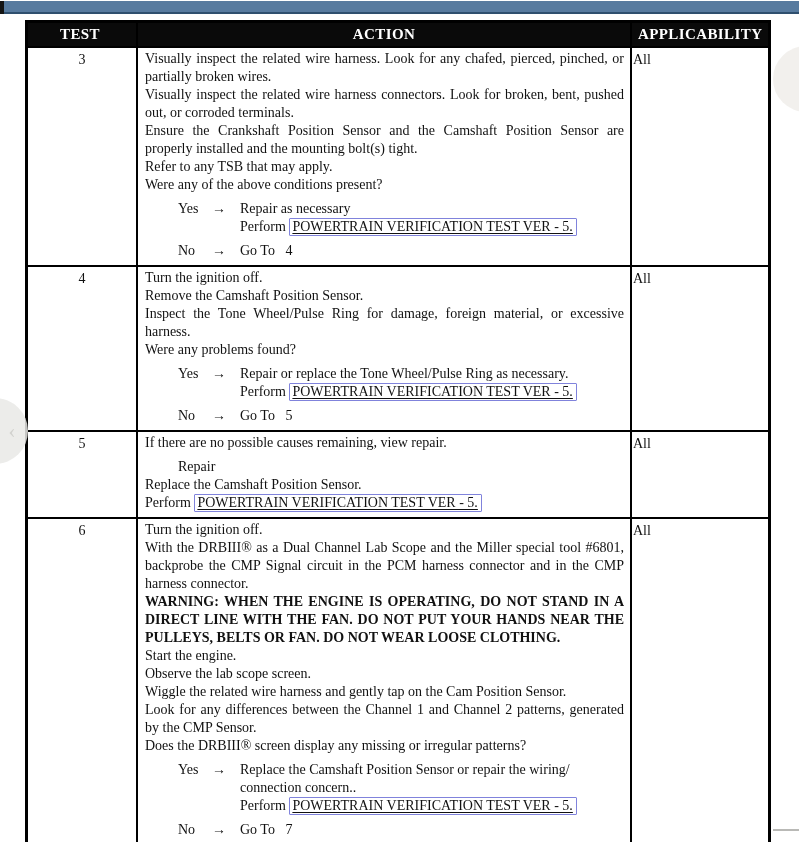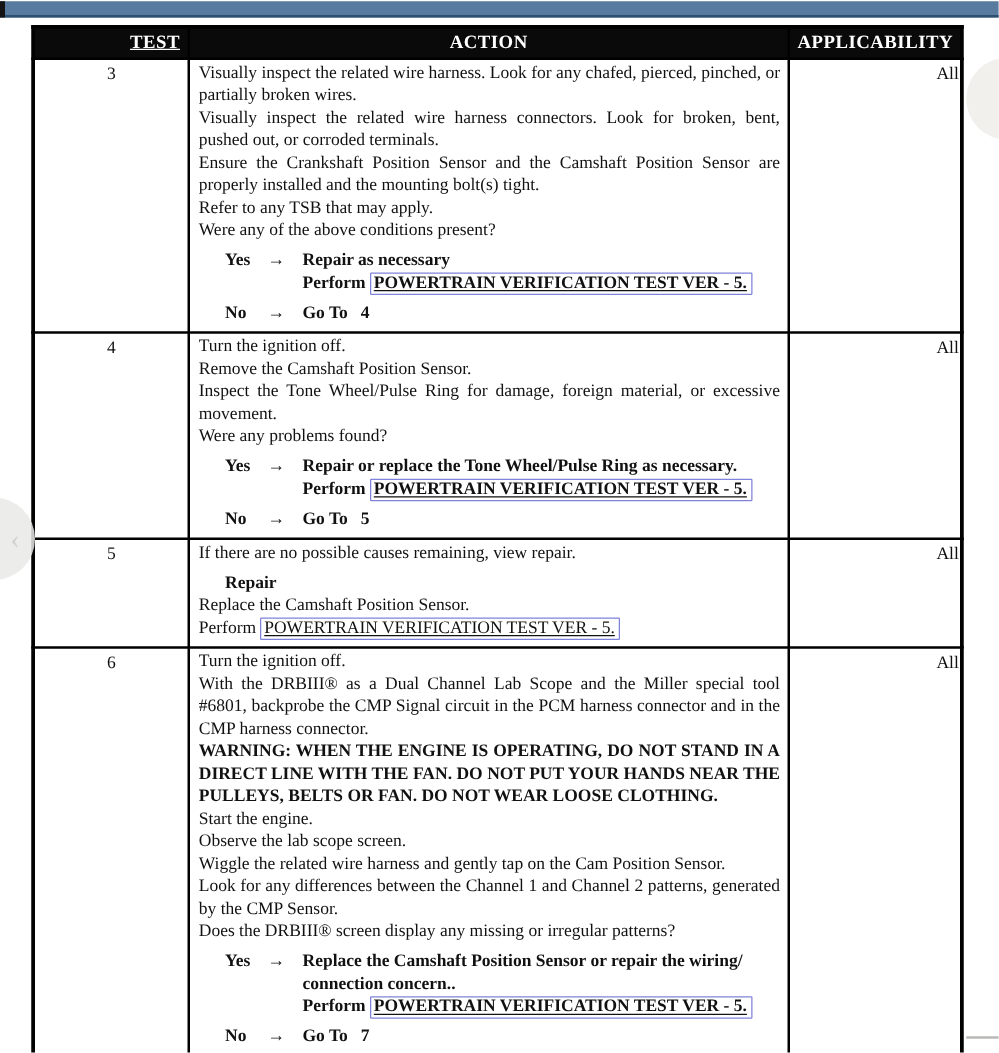--- a/index.html
+++ b/index.html
@@ -19,29 +19,29 @@
     border-collapse:collapse;table-layout:fixed;
     border:3px solid #000;
     font-size:14px;line-height:18px;
   }
   .doc-table th,.doc-table td{border:2px solid #000;vertical-align:top;}
   thead th{
     background:var(--header-bg,#0a0a0a);color:#fff;
     font-weight:bold;font-size:15px;letter-spacing:.4px;
     padding:2px 6px 3px 6px;border:2px solid #000;
   }
-  th.col-test{width:100px;text-align:right;padding-left:16px;text-decoration:underline;}
+  th.col-test{width:100px;text-align:center;padding-left:2px;}
   th.col-action{text-align:center;}
   th.col-app{width:124px;text-align:left;}
   td.cell-test{text-align:center;padding-top:3px;font-size:14px;}
-  td.cell-app{text-align:right;padding-top:3px;font-size:14px;}
+  td.cell-app{text-align:left;padding-top:3px;font-size:14px;}
   td.cell-action{padding:2px 6px 5px 7px;}
   .para{margin:0;text-align:justify;}
   .para.bold{font-weight:700;}
-  .decision{display:flex;margin:6px 0 0 21px;font-weight:bold;}
+  .decision{display:flex;margin:6px 0 0 33px;}
   .d-label{flex:none;width:34px;}
   .d-label.wide{width:auto;}
   .d-arrow{flex:none;width:28px;}
   .d-content{flex:1;min-width:0;}
   .d-content-below{}
   .d-line{white-space:pre-wrap;}
   .link-box{
     border:1px solid var(--link-border,#8083dc);
     text-decoration:underline;text-underline-offset:2px;
     padding:0 3px 1px 2px;border-radius:1px;cursor:pointer;
@@ -97,21 +97,21 @@
             </span>
           </div>
         </td>
         <td class="cell-app">All</td>
       </tr>
       <tr>
         <td class="cell-test">4</td>
         <td class="cell-action">
           <div class="para">Turn the ignition off.</div>
           <div class="para">Remove the Camshaft Position Sensor.</div>
-          <div class="para">Inspect the Tone Wheel/Pulse Ring for damage, foreign material, or excessive movement.</div>
+          <div class="para">Inspect the Tone Wheel/Pulse Ring for damage, foreign material, or excessive harness.</div>
           <div class="para">Were any problems found?</div>
           <div class="decision">
             <span class="d-label">Yes</span>
             <span class="d-arrow">→</span>
             <span class="d-content">
               <div class="d-line">Repair or replace the Tone Wheel/Pulse Ring as necessary.</div>
               <div class="d-line"><span>Perform </span><span class="link-box">POWERTRAIN VERIFICATION TEST VER - 5.</span></div>
             </span>
           </div>
           <div class="decision">

